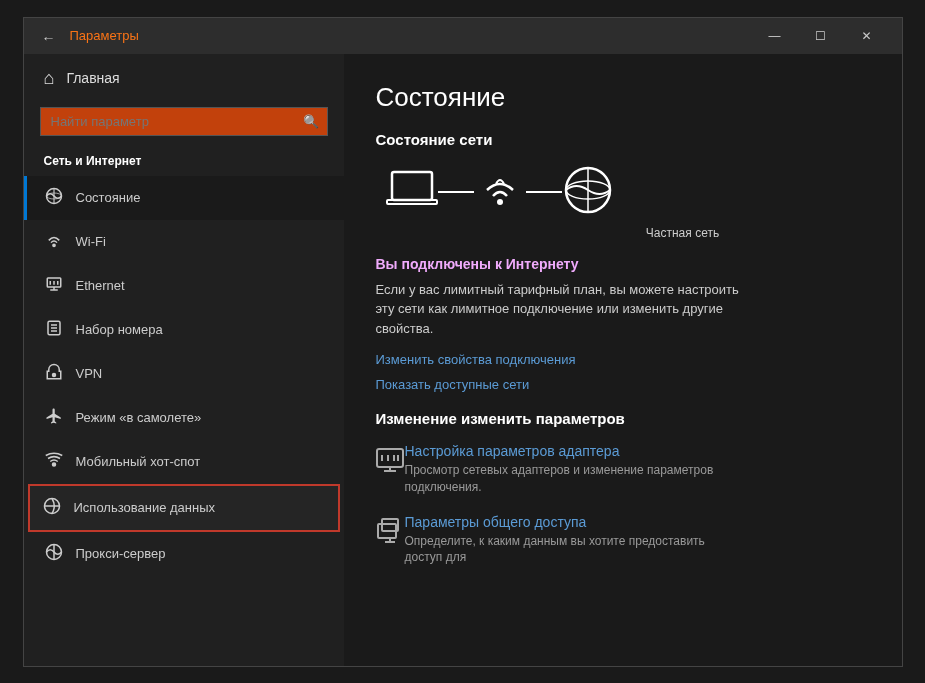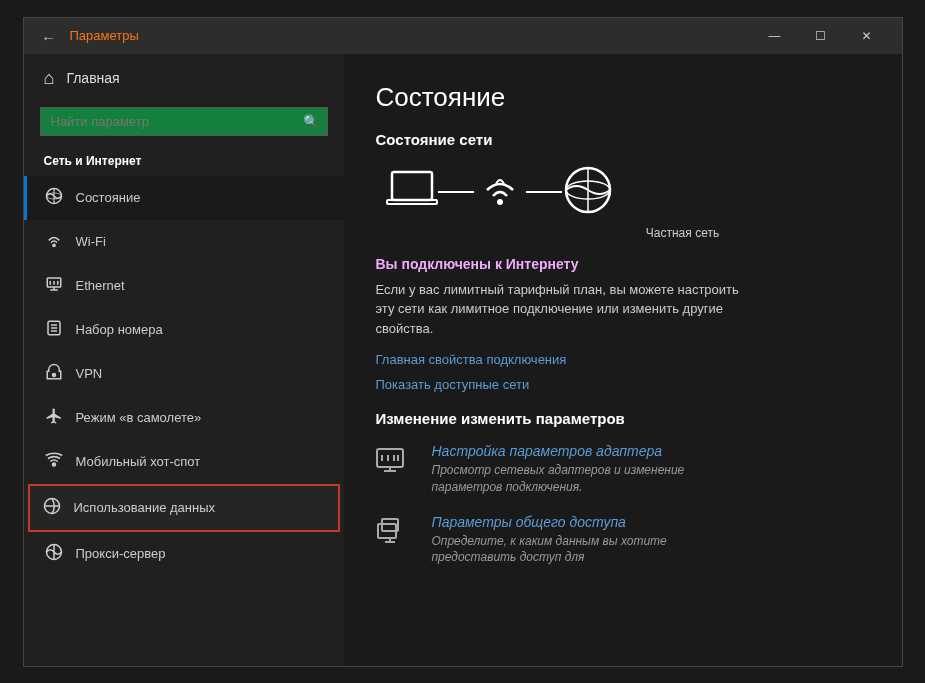--- a/index.html
+++ b/index.html
@@ -88,21 +88,21 @@
     }
     .sidebar-home-icon {
       font-size: 18px;
     }
     .search-box {
       margin: 4px 16px 12px 16px;
       position: relative;
     }
     .search-input {
       width: 100%;
-      background: #15803d;
+      background: #c2410c;
       border: 1px solid #555;
       color: #ccc;
       padding: 6px 32px 6px 10px;
       font-size: 13px;
       outline: none;
     }
     .search-icon {
       position: absolute;
       right: 8px;
       top: 50%;
@@ -197,23 +197,22 @@
       cursor: pointer;
       margin-bottom: 10px;
       text-decoration: none;
     }
     .section-divider {
       margin: 18px 0 14px 0;
     }
     .settings-item {
       display: flex;
       align-items: flex-start;
-      gap: 28px;
+      gap: 1px;
       margin-bottom: 18px;
-      font-style: italic;
     }
     .settings-item-icon {
       font-size: 24px;
       color: #ccc;
       margin-top: 2px;
       flex-shrink: 0;
     }
     .settings-item-text .item-title {
       font-size: 14px;
       color: #5b9bd5;
@@ -397,21 +396,21 @@
             <ellipse cx="26" cy="26" rx="22" ry="9" stroke="#fff" stroke-width="1.5" fill="none"></ellipse>
             <line x1="26" y1="4" x2="26" y2="48" stroke="#fff" stroke-width="1.5"></line>
           </svg>
         </span>
       </div>
       <div class="net-label">Частная сеть</div>
 
       <div class="connected-title">Вы подключены к Интернету</div>
       <div class="connected-desc">Если у вас лимитный тарифный план, вы можете настроить эту сети как лимитное подключение или изменить другие свойства.</div>
 
-      <a class="link-btn">Главная свойства подключения</a>
+      <a class="link-btn">Изменить свойства подключения</a>
       <a class="link-btn">Показать доступные сети</a>
 
       <div class="section-divider">
         <div class="section-title">Изменение изменить параметров</div>
       </div>
 
       <div class="settings-item">
         <span class="settings-item-icon">
           <svg width="28" height="28" viewBox="0 0 28 28" fill="none">
             <rect x="1" y="4" width="26" height="18" rx="2" stroke="#aaa" stroke-width="2"></rect>

